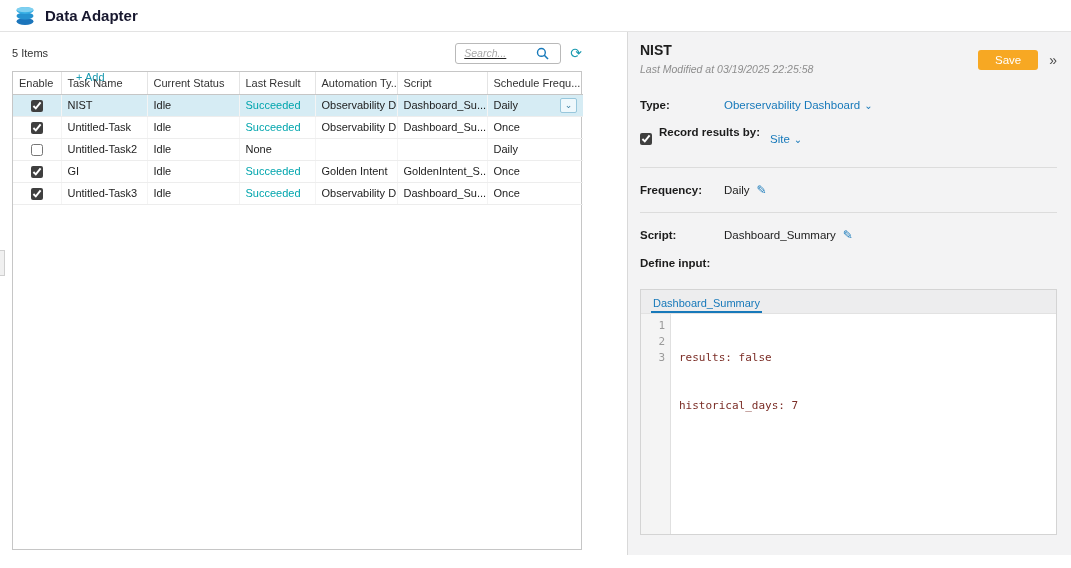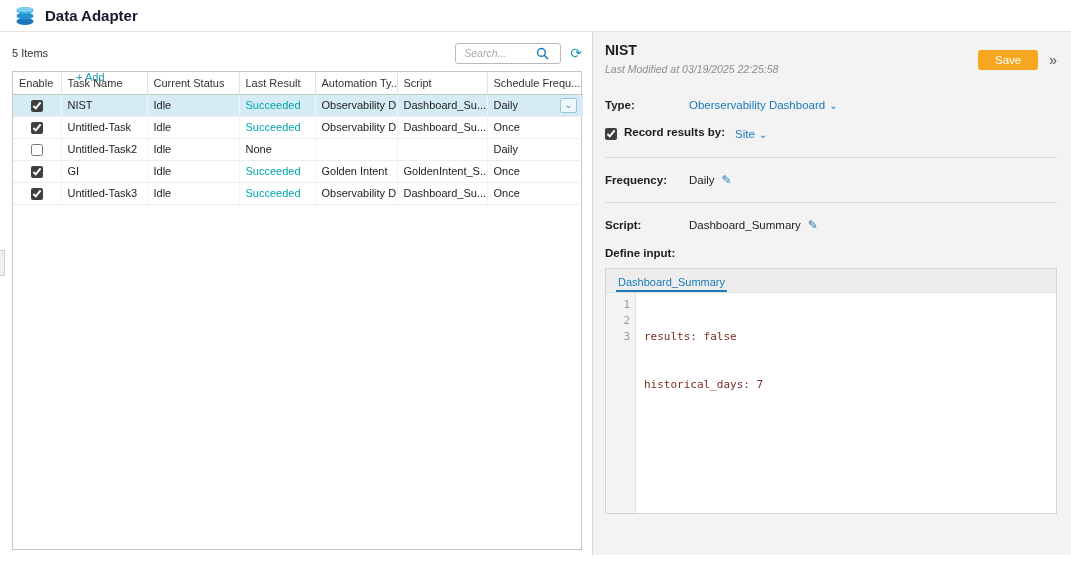--- a/index.html
+++ b/index.html
@@ -8,32 +8,32 @@
     width:1071px; height:568px; overflow:hidden; background:#fff;
     font-family:"Liberation Sans", sans-serif; color:#222; position:relative;
   }
 
   
   .app-header { height:32px; display:flex; align-items:center; gap:9px;
     padding-left:14px; border-bottom:1px solid #e3e3e3; }
   .app-title { font-size:15px; font-weight:bold; color:#17172e; }
 
   
-  .main { display:flex; height:523px; }
+  .main { display:flex; height:523px;gap:35px; }
   .left { width:592px; padding:9px 10px 0 12px; position:relative; background:#fff; }
   .right { flex:1; background:#f3f3f4; border-left:1px solid #d9d9d9;
     padding:10px 14px 12px 12px; }
 
   
   .toolbar { display:flex; align-items:center; height:24px; margin-bottom:6px; font-size:11px; }
   .items-count { color:#333; margin-right:28px; }
   .add-link { color:#1b9ab0; cursor:pointer;margin-top:48px; }
   .spacer { flex:1; }
   .search-box { display:flex; align-items:center; width:106px; height:21px;
-    border:1px solid #b9b9b9; border-radius:3px; padding:0 4px 0 6px; background:#fff; }
+    border:1px solid #b9b9b9; border-radius:3px; padding:0 4px 0 6px; background:#fff;text-decoration:underline; }
   .search-input { border:none; outline:none; width:74px; font-size:10.5px;
     background:transparent; font-family:"Liberation Sans", sans-serif; color:#555; }
   .search-input::placeholder { color:#a9a9a9; font-style:italic; }
   .refresh-icon { color:#1b9ab0; font-size:14px; margin-left:9px; cursor:pointer; line-height:1; }
 
   
   .table-wrap { width:570px; height:479px; border:1px solid #c6c6c6; background:#fff; }
   table { border-collapse:collapse; table-layout:fixed; width:100%; font-size:11px; }
   col.c-enable{width:48px} col.c-name{width:86px} col.c-status{width:92px}
   col.c-result{width:76px} col.c-auto{width:82px} col.c-script{width:90px} col.c-freq{width:96px}
@@ -61,23 +61,23 @@
   .save-btn { background:#f7a823; color:#fff; border:none; border-radius:3px;
     padding:4px 17px; font-size:11.5px; cursor:pointer; font-family:"Liberation Sans", sans-serif; }
   .expand-icon { color:#4a4a4a; font-size:14px; cursor:pointer; }
 
   .fields { margin-top:24px; font-size:11.5px; }
   .field-row { display:flex; align-items:center; margin-bottom:15px; }
   .field-label { font-weight:bold; width:84px; color:#1b1b1b; flex:none; }
   .link { color:#1779ba; cursor:pointer; }
   .chevron { color:#1779ba; font-size:10px; margin-left:4px; cursor:pointer; }
   .pencil-icon { color:#1779ba; font-size:12px; margin-left:7px; cursor:pointer; }
-  .record-label { font-weight:bold; margin:0 10px 4px 7px; color:#1b1b1b; }
+  .record-label { font-weight:bold; margin:0 10px 14px 7px; color:#1b1b1b; }
   .divider { border:none; border-top:1px solid #dcdcdc; margin:2px 0 15px 0; }
-  .define-label { font-weight:bold; font-size:11.5px; margin-bottom:9px; color:#1b1b1b; }
+  .define-label { font-weight:bold; font-size:11.5px; margin-bottom:20px; color:#1b1b1b; }
 
   
   .editor { border:1px solid #d4d4d4; background:#ededee; height:246px;
     display:flex; flex-direction:column; }
   .editor-tabs { height:23px; display:flex; align-items:flex-end; padding-left:10px; flex:none; }
   .editor-tab { font-size:11px; color:#1779ba; padding:3px 2px 2px 2px;
     border-bottom:2px solid #1779ba; cursor:pointer; }
   .editor-body { flex:1; background:#fff; display:flex; overflow:hidden; border-top:1px solid #e2e2e2; }
   .gutter { width:30px; background:#f4f4f4; border-right:1px solid #e0e0e0;
     text-align:right; padding:4px 5px 0 0; color:#9b9b9b;

